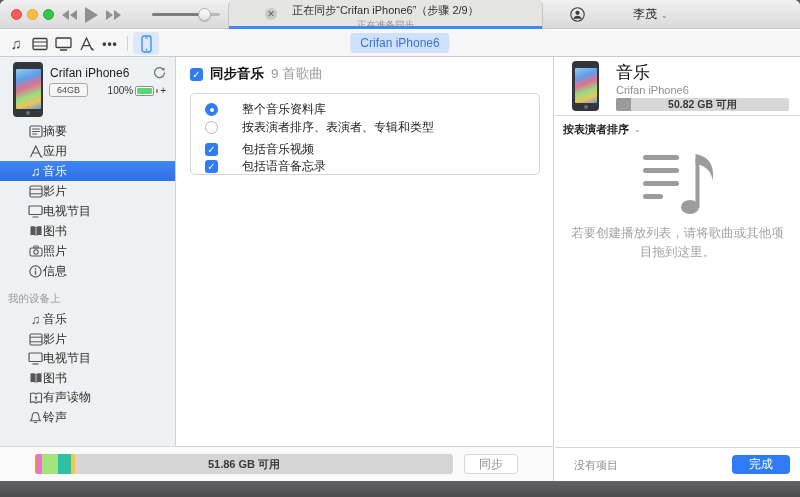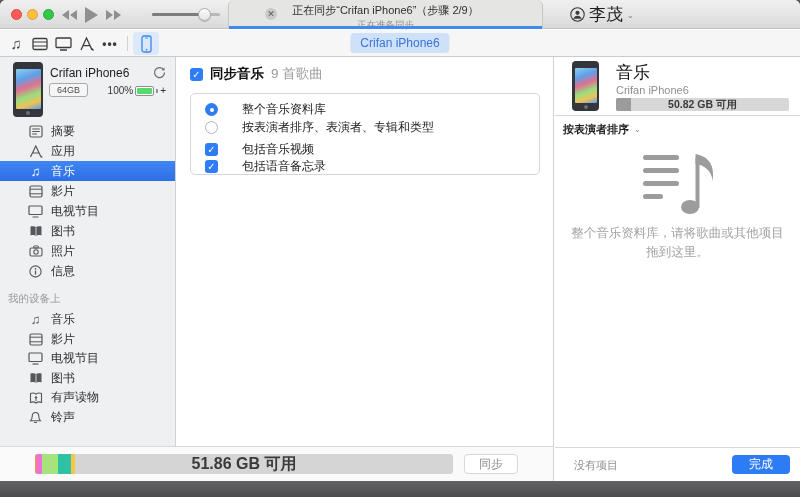--- a/index.html
+++ b/index.html
@@ -21,21 +21,21 @@
   .volume-fill { position:absolute; left:0; top:0; height:3px; width:50px; border-radius:2px; background:#7c7c7c; }
   .volume-knob { position:absolute; left:198px; top:8px; width:13px; height:13px; border-radius:50%; background:linear-gradient(#fdfdfd,#e3e3e3); border:1px solid #ababab; box-shadow:0 1px 1px rgba(0,0,0,.2); }
 
   .lcd { position:absolute; left:228px; top:0; width:315px; height:29px; background:#e5e5e4; border-left:1px solid #c6c6c6; border-right:1px solid #c6c6c6; border-radius:6px 6px 0 0; text-align:center; }
   .lcd-close { position:absolute; left:36px; top:8px; width:12px; height:12px; border-radius:50%; background:#c9c9c9; color:#5d5d5d; font-size:9px; line-height:12px; text-align:center; cursor:default; }
   .lcd-line1 { margin-top:3px; font-size:11px; color:#2e2e2e; }
   .lcd-line2 { margin-top:1px; font-size:9.5px; color:#8c8c8c; }
   .lcd-progress { position:absolute; left:0; bottom:0; width:100%; height:3px; background:#3f8af2; }
 
   .account { position:absolute; left:570px; top:0; height:29px; display:flex; align-items:center; gap:4px; }
-  .account-name { font-size:17px; color:#1e1e1e; }
+  .account-name { font-size:12px; color:#1e1e1e;margin-left:44px; }
   .account-chev { font-size:8px; color:#777; margin-top:2px; }
 
   .searchbox { position:absolute; left:672px; top:5px; width:118px; height:19px; background:#fff; border:1px solid #c8c8c8; border-radius:5px; display:flex; align-items:center; padding:0 5px; gap:2px; }
   .searchbox input { border:none; outline:none; width:80px; font-size:12px; color:#333; background:transparent; font-family:inherit; }
   .searchbox input::placeholder { color:#b2b2b2; }
   .search-chev { font-size:7px; color:#8b8b8b; }
 
   
   .medianav { position:absolute; left:0; top:30px; width:800px; height:27px; background:#f6f6f6; border-bottom:1px solid #cbcbcb; }
   .mn-icon { position:absolute; top:0; height:27px; display:flex; align-items:center; justify-content:center; }
@@ -59,21 +59,21 @@
   .dev-name { position:absolute; left:50px; top:9px; font-size:12px; color:#1d1d1f; }
   .dev-sync { position:absolute; left:153px; top:9px; }
   .dev-cap-badge { position:absolute; left:49px; top:26px; font-size:9px; color:#4a4a4a; border:1px solid #a9a9a9; border-radius:3px; padding:1px 7px; background:#f6f6f7; }
   .dev-batt { position:absolute; right:9px; top:28px; display:flex; align-items:center; gap:2px; font-size:10px; color:#333; }
   .batt-body { position:relative; width:19px; height:10px; border:1px solid #8f8f8f; border-radius:2px; background:#fff; }
   .batt-fill { position:absolute; left:1px; top:1px; bottom:1px; width:15px; background:#57d96d; border-radius:1px; }
   .batt-cap { width:2px; height:4px; background:#8f8f8f; border-radius:0 1px 1px 0; }
   .side-label { font-size:10.5px; color:#97979c; padding-left:8px; }
   .lbl-settings { margin-top:38px; }
   .lbl-ondevice { margin-top:11px; }
-  .srow { height:20px; display:flex; align-items:center; padding-left:28px; gap:8px; font-size:12px; color:#2e2e2e; cursor:default; }
+  .srow { height:20px; display:flex; align-items:center; padding-left:28px; font-size:12px; color:#2e2e2e; cursor:default; }
   .srow .sicon { flex:0 0 15px; display:flex; justify-content:center; }
   .srow.selected { background:linear-gradient(#4186f4,#2e6fe6); color:#fff; }
   .slist { margin-top:4px; }
   .slist2 .srow { height:19.5px; }
 
   
   .main { position:absolute; left:177px; top:57px; width:377px; height:389px; background:#fff; border-right:1px solid #d1d1d1; }
   .sync-header { position:absolute; left:13px; top:8px; display:flex; align-items:center; gap:7px; }
   .sync-title { font-size:13.5px; font-weight:bold; color:#111; }
   .sync-count { font-size:13.5px; color:#9a9a9a; }
@@ -82,21 +82,21 @@
   .opt { position:absolute; display:flex; align-items:center; gap:24px; font-size:12px; color:#222; }
   .radio { width:13px; height:13px; border-radius:50%; }
   .radio.on { background:#2f7cf5; position:relative; }
   .radio.on::after { content:""; position:absolute; left:4.5px; top:4.5px; width:4px; height:4px; border-radius:50%; background:#fff; }
   .radio.off { background:#fff; border:1px solid #b5b5b5; }
 
   
   .bottombar { position:absolute; left:0; top:446px; width:554px; height:35px; background:#fafafa; border-top:1px solid #d8d8d8; border-right:1px solid #d1d1d1; }
   .capbar { position:absolute; left:35px; top:7px; width:418px; height:20px; background:#d5d5d5; border-radius:3px; overflow:hidden; }
   .capbar .seg { display:block; float:left; height:100%; }
-  .capbar-text { position:absolute; left:35px; top:7px; width:418px; height:20px; line-height:20px; text-align:center; font-size:16px; font-weight:bold; color:#3a3a3a; }
+  .capbar-text { position:absolute; left:35px; top:7px; width:418px; height:20px; line-height:20px; text-align:center; font-size:11px; font-weight:bold; color:#3a3a3a; }
   .sync-btn { position:absolute; left:464px; top:7px; width:54px; height:20px; background:#fff; border:1px solid #d6d6d6; border-radius:4px; font-size:12px; color:#8e8e8e; text-align:center; line-height:18px; cursor:default; }
 
   
   .rightpanel { position:absolute; left:555px; top:57px; width:245px; height:424px; background:#fff; }
   .rp-header { position:relative; height:59px; border-bottom:1px solid #d8d8d8; }
   .phone-rp { left:17px; top:4px; width:27px; height:50px; }
   .rp-title { position:absolute; left:61px; top:4px; font-size:17px; color:#111; }
   .rp-sub { position:absolute; left:61px; top:27px; font-size:11px; color:#8e8e8e; }
   .rp-capbar { position:absolute; left:61px; top:41px; width:173px; height:13px; background:#d7d7d7; border-radius:2px; overflow:hidden; }
   .rp-capbar .seg { display:block; float:left; height:100%; }
@@ -398,21 +398,21 @@
         <g fill="#9c9c9c">
           <rect x="2" y="5" width="36" height="5" rx="2.5"></rect>
           <rect x="2" y="18" width="36" height="5" rx="2.5"></rect>
           <rect x="2" y="31" width="36" height="5" rx="2.5"></rect>
           <rect x="2" y="44" width="20" height="5" rx="2.5"></rect>
           <ellipse cx="49" cy="57" rx="9" ry="7"></ellipse>
           <rect x="54.5" y="8" width="4" height="50"></rect>
           <path d="M54.5 4 C66 6 72 13 72 24 L72 31 C70 20 63 15 54.5 14 Z"></path>
         </g>
       </svg>
-      <div class="rp-hint">整个音乐资料库，请将歌曲或其他项目拖到这里。</div>
+      <div class="rp-hint">若要创建播放列表，请将歌曲或其他项目拖到这里。</div>
       <div class="rp-footer">
         <span class="rp-status">没有项目</span>
         <div class="done-btn">完成</div>
       </div>
     </div>
 
   </div>
   <div class="desktop-strip"></div>
 </div>
 

